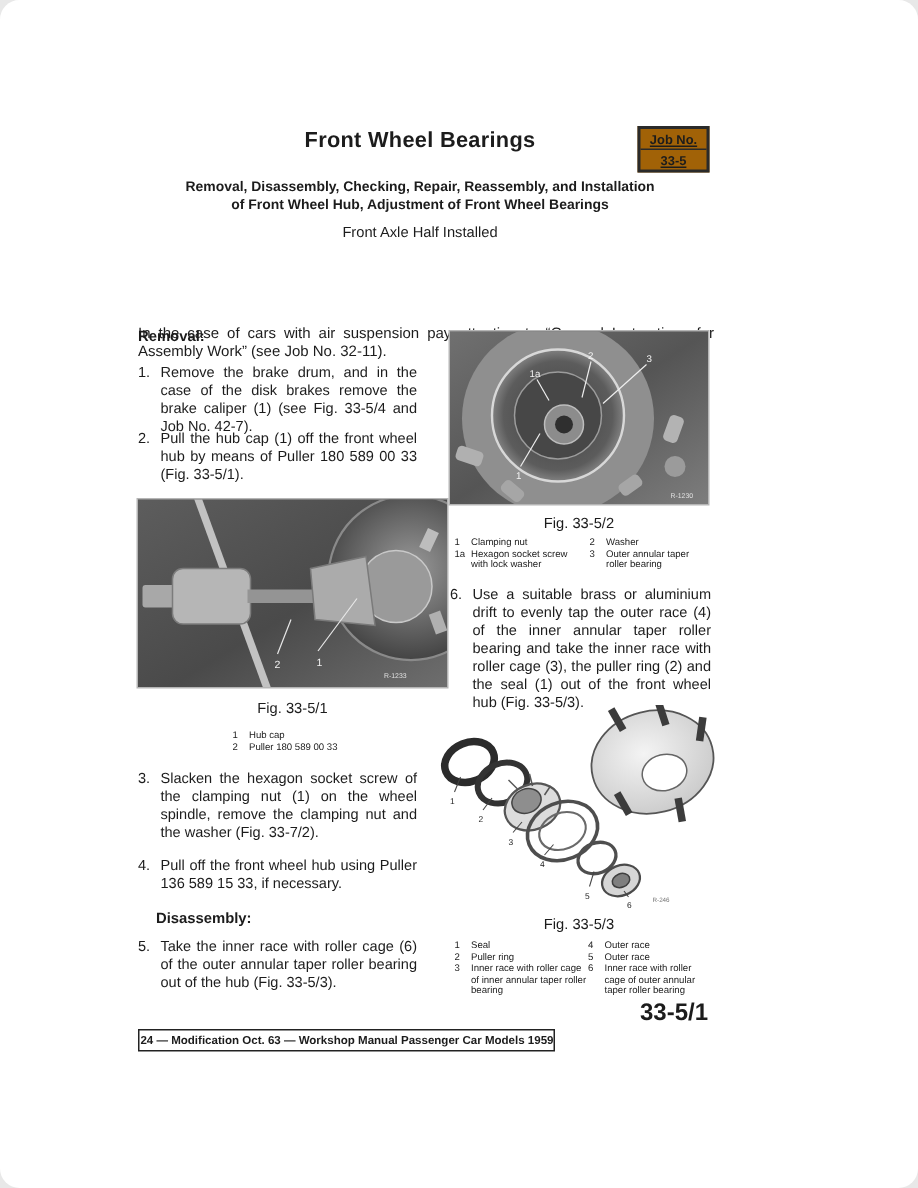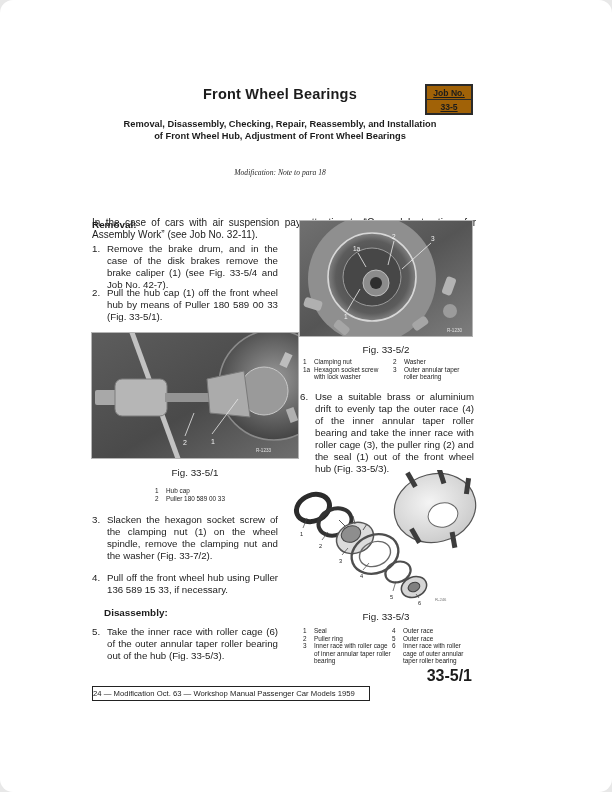--- a/index.html
+++ b/index.html
@@ -30,41 +30,41 @@
 
   .photo { background:#666; box-shadow:0 0 0 1px #b5b5b5; }
   .fig-cap { font-size:9.8px; }
   .legend { font-size:6.4px; line-height:7.6px; color:#222; }
   .leg-item { display:flex; }
   .leg-item .n { width:11px; flex:none; }
   .leg-item .t { flex:1; }
 
   .page-ref { left:420px; top:667px; width:52px; text-align:right; font-size:16px; font-weight:bold; }
   .footer-box { left:92px; top:686px; width:276px; height:13px; border:1.6px solid #222;
-                font-size:7.7px; font-weight:normal; text-align:left; line-height:13px; }
+                font-size:7.7px; font-weight:bold; text-align:right; line-height:13px; }
   svg text { font-family:"Liberation Sans", sans-serif; }
 </style>
 </head>
 <body>
 
 <div class="page">
 
   <div class="abs doc-title center">Front Wheel Bearings</div>
 
   <div class="abs job-box">
     <div class="jb-top">Job No.</div>
     <div class="jb-bot">33-5</div>
   </div>
 
   <div class="abs subtitle center">
     <div>Removal, Disassembly, Checking, Repair, Reassembly, and Installation</div>
     <div>of Front Wheel Hub, Adjustment of Front Wheel Bearings</div>
   </div>
 
-  <div class="abs mod-note center">Modification: Note to para 18</div>
+  <div class="abs axle-line center">Front Axle Half Installed</div>
 
   <div class="abs intro">In the case of cars with air suspension pay attention to “General Instructions for Assembly Work” (see Job No. 32-11).</div>
 
   <div class="abs sec-head" style="left:92px; top:219px;">Removal:</div>
 
   <div class="abs step" style="left:92px; top:243px; width:186px;">
     <span class="n">1.</span>
     <span class="t">Remove the brake drum, and in the case of the disk brakes remove the brake caliper (1) (see Fig. 33-5/4 and Job No. 42-7).</span>
   </div>
   <div class="abs step" style="left:92px; top:287px; width:186px;">

